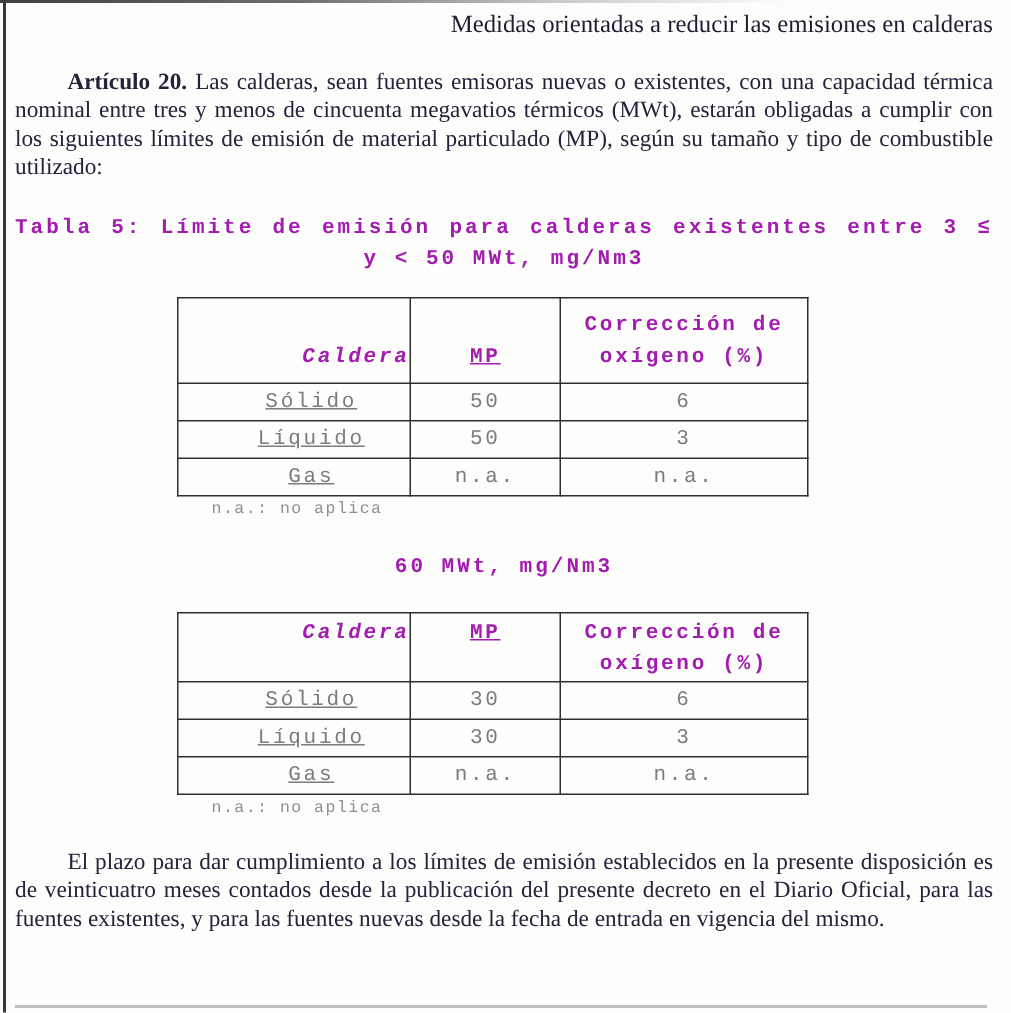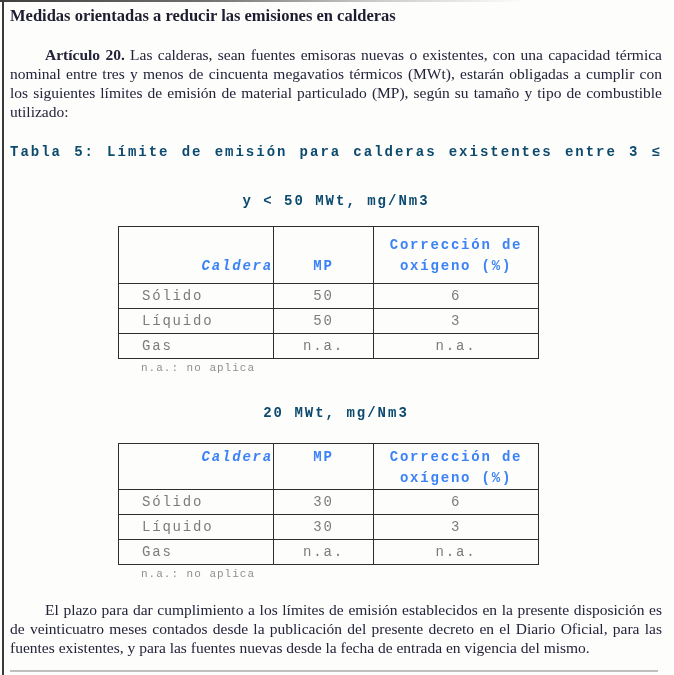--- a/index.html
+++ b/index.html
@@ -21,22 +21,22 @@
   }
   .scan-edge-bottom {
     position: absolute; bottom: 3px; left: 10px; right: 16px; height: 2px;
     background: #bfbfbf;
   }
   .content {
     position: relative;
     padding: 4px 12px 0 10px;
   }
   .doc-title {
-    text-align: left;
-    font-weight: bold;
+    text-align: right;
+    font-weight: normal;
     font-size: 16.5px;
     line-height: 20px;
     margin-top: 2px;
     color: #1d1d30;
   }
   .body-par {
     margin-top: 19px;
     font-size: 15.5px;
     line-height: 19px;
     text-align: justify;
@@ -44,59 +44,59 @@
     color: #23233a;
   }
   .body-par .lead-bold { font-weight: bold; }
   .mono-heading {
     margin-top: 21px;
     font-family: "Liberation Mono", monospace;
     font-weight: bold;
     font-size: 14px;
     letter-spacing: 2px;
     line-height: 21px;
-    color: #0c4a6e;
+    color: #a21caf;
   }
   .mono-heading .h-line1 { text-align: justify; text-align-last: justify; }
-  .mono-heading .h-line2 { text-align: left; text-align-last: center; margin-top: 28px; }
+  .mono-heading .h-line2 { text-align: left; text-align-last: center; }
   table.limits {
     border-collapse: collapse;
     margin-left: 108px;
     font-family: "Liberation Mono", monospace;
     font-size: 14px;
     letter-spacing: 1.8px;
     table-layout: fixed;
     width: 420px;
   }
   table.limits td, table.limits th {
     border: 1.5px solid #2e2e2e;
     overflow: hidden;
     white-space: nowrap;
   }
   table.limits col.c1 { width: 155px; }
   table.limits col.c2 { width: 100px; }
   table.limits col.c3 { width: 165px; }
   table.limits th {
     font-weight: bold;
-    color: #3b82f6;
+    color: #a21caf;
     line-height: 21px;
   }
   .t5 { margin-top: 14px; }
   .t6 { margin-top: 19px; }
   .t5 th { height: 57px; vertical-align: bottom; padding-bottom: 6px; }
   .t6 th { height: 46px; vertical-align: top; padding-top: 3px; }
   table.limits th.h-caldera { text-align: right; padding-left: 9px; font-style: italic; }
-  table.limits th.h-mp { text-align: center; }
+  table.limits th.h-mp { text-align: center; text-decoration: underline; }
   table.limits th.h-corr { text-align: center; }
   table.limits td {
     height: 25px;
     color: #7c7c7c;
     line-height: 24px;
   }
-  table.limits td.c-name { text-align: left; padding-left: 23px; }
+  table.limits td.c-name { text-align: center; padding-left: 23px; text-decoration: underline; }
   table.limits td.c-val { text-align: center; }
   .footnote {
     margin-top: 2px;
     margin-left: 131px;
     font-family: "Liberation Mono", monospace;
     font-size: 11px;
     letter-spacing: 1px;
     color: #8f8f8f;
     line-height: 14px;
   }
@@ -149,21 +149,21 @@
       <tr>
         <td class="c-name">Gas</td>
         <td class="c-val">n.a.</td>
         <td class="c-val">n.a.</td>
       </tr>
     </tbody>
   </table>
   <div class="footnote">n.a.: no aplica</div>
 
   <div class="mono-heading">
-    <div class="h-line2">20 MWt, mg/Nm3</div>
+    <div class="h-line2">60 MWt, mg/Nm3</div>
   </div>
 
   <table class="limits t6">
     <colgroup>
         <col class="c1">
         <col class="c2">
         <col class="c3">
       </colgroup>
     <thead>
       <tr>

